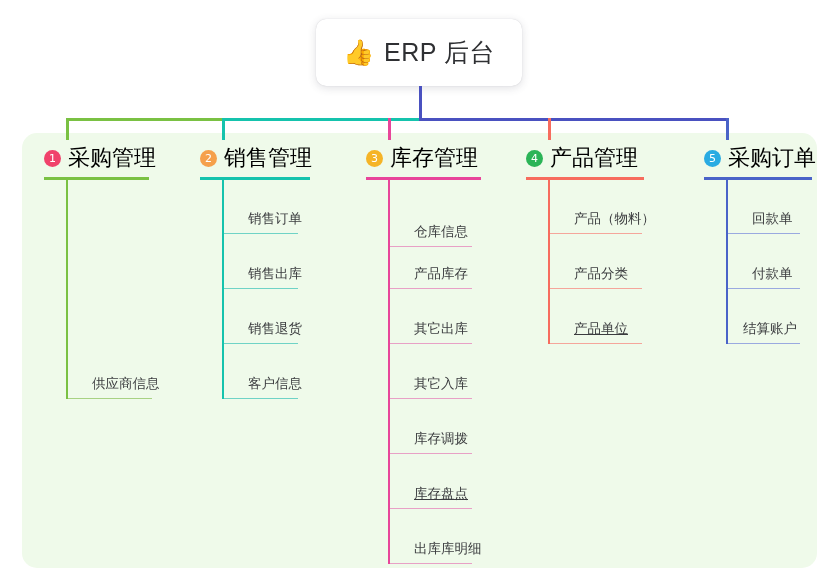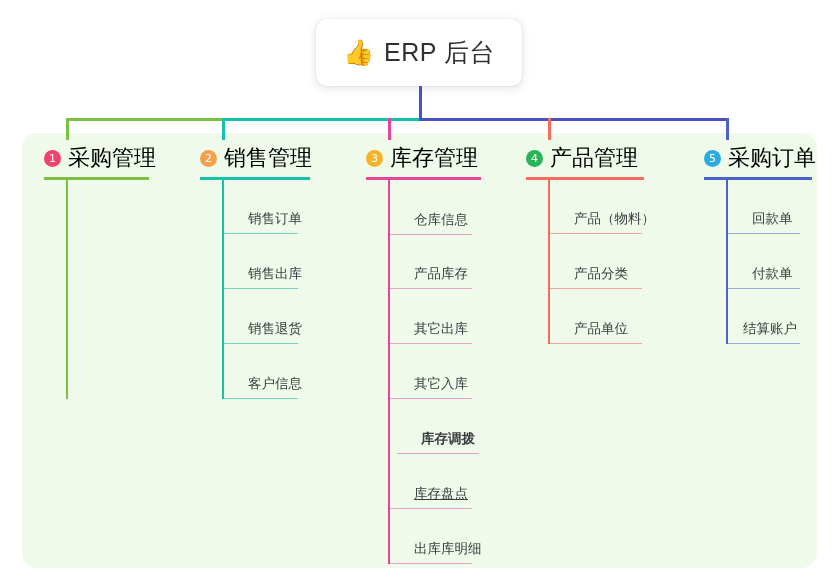--- a/index.html
+++ b/index.html
@@ -144,58 +144,59 @@
     </div>
 
   <div id="columns">
       <div class="column" style="left: 40px; top: 146px;">
         <div class="col-head">
           <span class="badge" style="background: rgb(240, 66, 107);">1</span>
           <span class="col-title">采购管理</span>
         </div>
         <div class="head-rule" style="width: 105px; background: rgb(122, 193, 67);"></div>
         <div class="spine" style="height: 219px; background: rgb(122, 193, 67);"></div>
+        <div class="leaf-label" style="left: 28px; top: 253px; width: 84px;"><span>供应商信息</span><div class="leaf-rule" style="width: 84px; background: rgb(168, 210, 131);"></div></div>
       </div>
       <div class="column" style="left: 196px; top: 146px;">
         <div class="col-head">
           <span class="badge" style="background: rgb(245, 160, 75);">2</span>
           <span class="col-title">销售管理</span>
         </div>
         <div class="head-rule" style="width: 110px; background: rgb(21, 195, 173);"></div>
         <div class="spine" style="height: 219px; background: rgb(21, 195, 173);"></div>
         <div class="leaf-label" style="left: 28px; top: 88px; width: 74px; text-align: center;"><span>销售订单</span><div class="leaf-rule" style="width: 74px; background: rgb(111, 211, 198);"></div></div>
         <div class="leaf-label" style="left: 28px; top: 143px; width: 74px;"><span>销售出库</span><div class="leaf-rule" style="width: 74px; background: rgb(111, 211, 198);"></div></div>
         <div class="leaf-label" style="left: 28px; top: 198px; width: 74px;"><span>销售退货</span><div class="leaf-rule" style="width: 74px; background: rgb(111, 211, 198);"></div></div>
         <div class="leaf-label" style="left: 28px; top: 253px; width: 74px;"><span>客户信息</span><div class="leaf-rule" style="width: 74px; background: rgb(111, 211, 198);"></div></div>
       </div>
       <div class="column" style="left: 362px; top: 146px;">
         <div class="col-head">
           <span class="badge" style="background: rgb(245, 180, 39);">3</span>
           <span class="col-title">库存管理</span>
         </div>
         <div class="head-rule" style="width: 115px; background: rgb(232, 69, 154);"></div>
         <div class="spine" style="height: 384px; background: rgb(232, 69, 154);"></div>
-        <div class="leaf-label" style="left: 28px; top: 89px; width: 82px;"><span>仓库信息</span><div class="leaf-rule" style="width: 82px; background: rgb(232, 160, 198);"></div></div>
+        <div class="leaf-label" style="left: 28px; top: 101px; width: 82px;"><span>仓库信息</span><div class="leaf-rule" style="width: 82px; background: rgb(232, 160, 198);"></div></div>
         <div class="leaf-label" style="left: 28px; top: 143px; width: 82px;"><span>产品库存</span><div class="leaf-rule" style="width: 82px; background: rgb(232, 160, 198);"></div></div>
         <div class="leaf-label" style="left: 28px; top: 198px; width: 82px;"><span>其它出库</span><div class="leaf-rule" style="width: 82px; background: rgb(232, 160, 198);"></div></div>
         <div class="leaf-label" style="left: 28px; top: 253px; width: 82px;"><span>其它入库</span><div class="leaf-rule" style="width: 82px; background: rgb(232, 160, 198);"></div></div>
-        <div class="leaf-label" style="left: 35px; top: 308px; width: 82px; font-weight: bold;"><span>库存调拨</span><div class="leaf-rule" style="width: 82px; background: rgb(232, 160, 198);"></div></div>
+        <div class="leaf-label" style="left: 28px; top: 308px; width: 82px;"><span>库存调拨</span><div class="leaf-rule" style="width: 82px; background: rgb(232, 160, 198);"></div></div>
         <div class="leaf-label" style="left: 28px; top: 363px; width: 82px; text-decoration: underline;"><span>库存盘点</span><div class="leaf-rule" style="width: 82px; background: rgb(232, 160, 198);"></div></div>
         <div class="leaf-label" style="left: 28px; top: 418px; width: 82px;"><span>出库库明细</span><div class="leaf-rule" style="width: 82px; background: rgb(232, 160, 198);"></div></div>
       </div>
       <div class="column" style="left: 522px; top: 146px;">
         <div class="col-head">
           <span class="badge" style="background: rgb(43, 180, 87);">4</span>
           <span class="col-title">产品管理</span>
         </div>
         <div class="head-rule" style="width: 118px; background: rgb(247, 108, 94);"></div>
         <div class="spine" style="height: 164px; background: rgb(247, 108, 94);"></div>
         <div class="leaf-label" style="left: 28px; top: 88px; width: 92px;"><span>产品（物料）</span><div class="leaf-rule" style="width: 92px; background: rgb(245, 165, 155);"></div></div>
         <div class="leaf-label" style="left: 28px; top: 143px; width: 92px;"><span>产品分类</span><div class="leaf-rule" style="width: 92px; background: rgb(245, 165, 155);"></div></div>
-        <div class="leaf-label" style="left: 28px; top: 198px; width: 92px;"><span>产品单位</span><div class="leaf-rule" style="width: 92px; background: rgb(245, 165, 155);"></div></div>
+        <div class="leaf-label" style="left: 28px; top: 198px; width: 92px; text-decoration: underline;"><span>产品单位</span><div class="leaf-rule" style="width: 92px; background: rgb(245, 165, 155);"></div></div>
       </div>
       <div class="column" style="left: 700px; top: 146px;">
         <div class="col-head">
           <span class="badge" style="background: rgb(41, 171, 226);">5</span>
           <span class="col-title">采购订单</span>
         </div>
         <div class="head-rule" style="width: 108px; background: rgb(74, 99, 200);"></div>
         <div class="spine" style="height: 164px; background: rgb(74, 99, 200);"></div>
         <div class="leaf-label" style="left: 28px; top: 88px; width: 72px;"><span>回款单</span><div class="leaf-rule" style="width: 72px; background: rgb(154, 169, 224);"></div></div>
         <div class="leaf-label" style="left: 28px; top: 143px; width: 72px;"><span>付款单</span><div class="leaf-rule" style="width: 72px; background: rgb(154, 169, 224);"></div></div>

